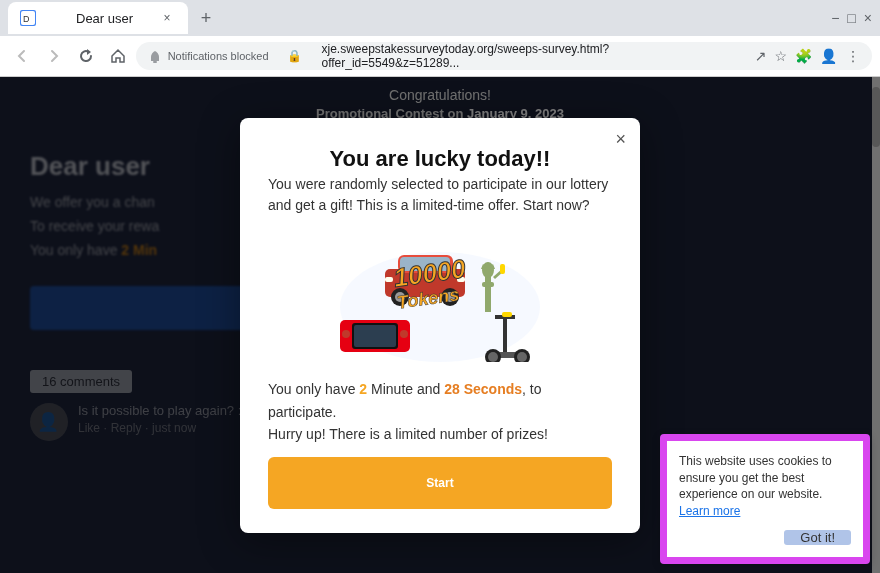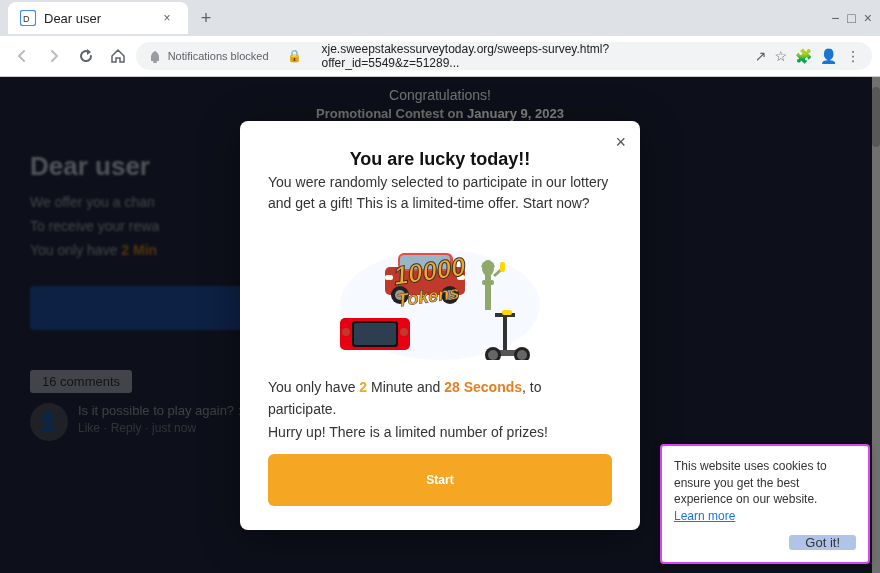--- a/index.html
+++ b/index.html
@@ -39,20 +39,21 @@
       background: #4285f4;
       border-radius: 2px;
       display: flex; align-items: center; justify-content: center;
       font-size: 9px; color: #fff;
     }
 
     .tab-label {
       flex: 1;
       font-size: 13px;
       color: #202124;
+      margin-left: 32px;
     }
 
     .tab-close {
       width: 18px; height: 18px;
       border-radius: 50%;
       display: flex; align-items: center; justify-content: center;
       font-size: 12px; color: #5f6368; cursor: pointer;
     }
 
     .tab-new {
@@ -230,21 +231,21 @@
     .modal-close {
       position: absolute;
       top: 12px; right: 14px;
       font-size: 18px;
       color: #555;
       cursor: pointer;
       line-height: 1;
     }
 
     .modal-title {
-      font-size: 18px;
+      font-size: 22px;
       font-weight: bold;
       text-align: center;
       color: #111;
       margin-bottom: 2px;
     }
 
     .modal-desc {
       font-size: 14px;
       color: #333;
       margin-bottom: 16px;
@@ -290,21 +291,21 @@
       cursor: pointer;
     }
 
     
     .cookie-banner {
       position: absolute;
       bottom: 10px;
       right: 10px;
       width: 210px;
       background: #fff;
-      border: 2px solid #d946ef;
+      border: 7px solid #d946ef;
       border-radius: 4px;
       padding: 12px;
       font-size: 12px;
       color: #333;
       z-index: 30;
       box-shadow: 0 2px 8px rgba(0,0,0,0.2);
     }
 
     .cookie-banner .cookie-text {
       line-height: 1.4;

